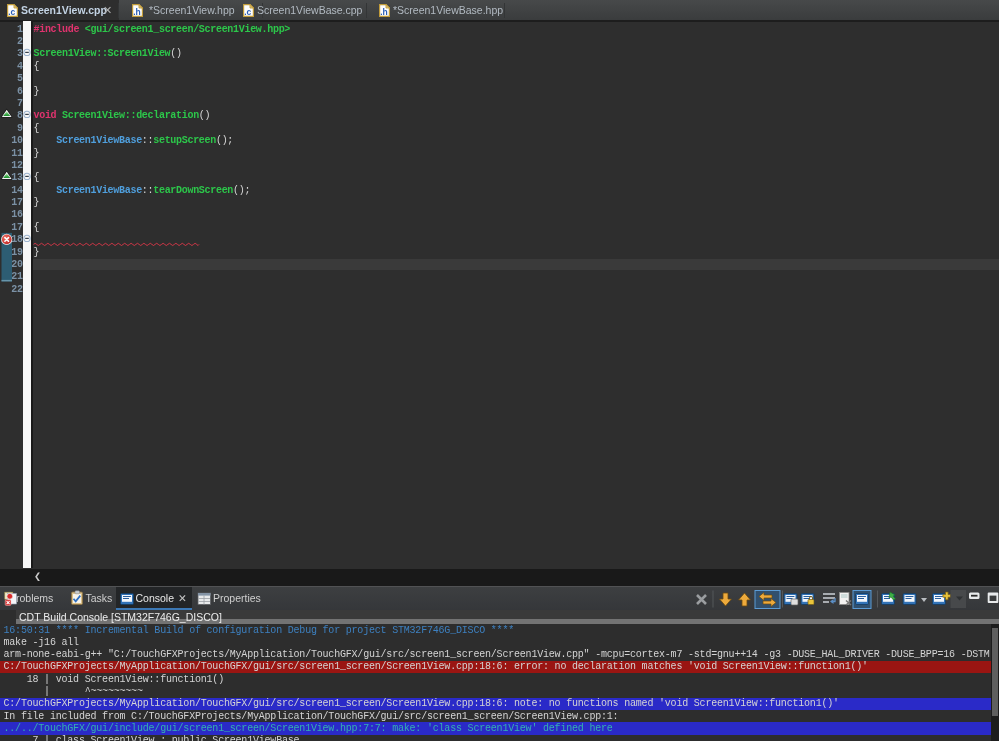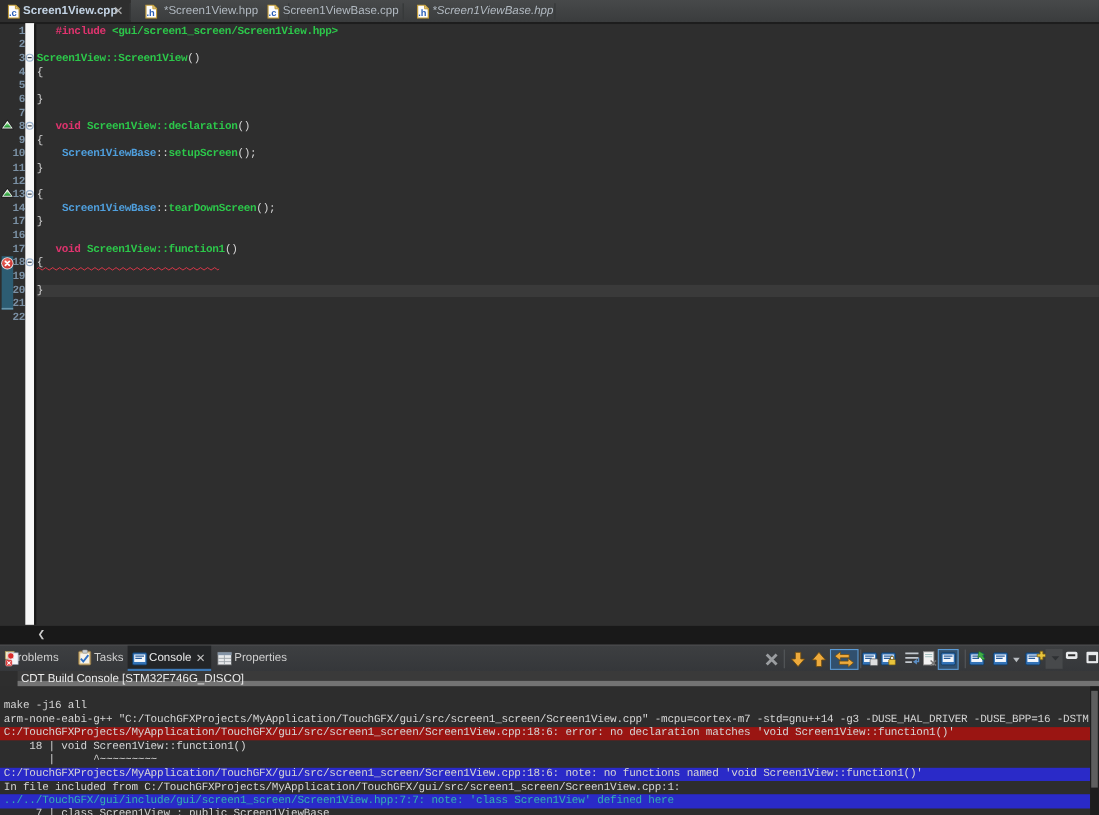--- a/index.html
+++ b/index.html
@@ -18,21 +18,21 @@
 
   #editor { position:absolute; left:0; top:22px; width:999px; height:546px; background:#2e2e2e; }
   .mono { font-family:"Liberation Mono", monospace; font-size:10px; letter-spacing:-0.3px; }
   .cl { height:12.4px; white-space:pre; }
   #curline { position:absolute; left:33px; top:236.5px; width:966px; height:11.5px; background:#3a3a3a; }
   #lnums { position:absolute; left:0; top:1.6px; width:22.7px; text-align:right;
     color:#7b91a5; line-height:12.4px; font-weight:bold; }
   #foldbar { position:absolute; left:23px; top:-1.5px; width:8px; height:547.5px; background:#f7f7f7; }
   #folddark { position:absolute; left:31px; top:0; width:2px; height:546px; background:#191919; }
   #code { position:absolute; left:33.5px; top:1.6px; line-height:12.4px; font-weight:bold; color:#d6d6d6; }
-  .kw { color:#e0336e;padding-left:17px; }
+  .kw { color:#e0336e; }
   .gr { color:#2cc74a; }
   .bl { color:#4f9fdd; }
   .wh { color:#d6d6d6; font-weight:normal; }
   #gutter-marks { position:absolute; left:0; top:0; }
 
   #hscroll { position:absolute; left:0; top:569px; width:999px; height:17px; background:#191919; }
   #hscroll .larr { position:absolute; left:34px; top:2px; color:#cccccc; font-size:8.5px; }
 
   #botbar { position:absolute; left:0; top:586px; width:999px; height:24px;
     background:linear-gradient(#3d3f41,#35373a); border-top:1px solid #515254; }
@@ -78,21 +78,21 @@
 <path d="M7,0.6 L7,4 L10.4,4 Z" fill="#e3c97e" stroke="#c09b3a" stroke-width="0.9"></path>
 <text x="1.2" y="10.6" font-family="Liberation Sans, sans-serif" font-size="8.5" font-weight="bold" fill="#2a5fb8">.c</text>
 </svg>
     <span class="ttxt" style="left:257px;">Screen1ViewBase.cpp</span>
     <div class="tsep" style="left:366px"></div>
     <svg style="position:absolute;left:379px;top:4px" width="11" height="13" viewBox="0 0 11 13">
 <path d="M0.6,0.6 L7,0.6 L10.4,4 L10.4,12.4 L0.6,12.4 Z" fill="#fdfdfd" stroke="#c09b3a" stroke-width="1.2"></path>
 <path d="M7,0.6 L7,4 L10.4,4 Z" fill="#e3c97e" stroke="#c09b3a" stroke-width="0.9"></path>
 <text x="1.2" y="10.6" font-family="Liberation Sans, sans-serif" font-size="8.5" font-weight="bold" fill="#2a5fb8">.h</text>
 </svg>
-    <span class="ttxt" style="left:393px;font-style:italic;">*Screen1ViewBase.hpp</span>
+    <span class="ttxt" style="left:393px;">*Screen1ViewBase.hpp</span>
     <div class="tsep" style="left:504px"></div>
   </div>
   <div id="tabline"></div>
 
   <div id="editor">
     <div id="curline"></div>
     <div id="lnums" class="mono">
 <div class="cl">1</div>
 <div class="cl">2</div>
 <div class="cl">3</div>
@@ -128,21 +128,20 @@
 <div class="cl">&nbsp;</div>
 <div class="cl"><span class="kw">void</span> <span class="gr">Screen1View::declaration</span><span class="wh">()</span></div>
 <div class="cl"><span class="wh">{</span></div>
 <div class="cl">    <span class="bl">Screen1ViewBase</span><span class="wh">::</span><span class="gr">setupScreen</span><span class="wh">();</span></div>
 <div class="cl"><span class="wh">}</span></div>
 <div class="cl">&nbsp;</div>
 <div class="cl"><span class="wh">{</span></div>
 <div class="cl">    <span class="bl">Screen1ViewBase</span><span class="wh">::</span><span class="gr">tearDownScreen</span><span class="wh">();</span></div>
 <div class="cl"><span class="wh">}</span></div>
 <div class="cl">&nbsp;</div>
-<div class="cl"><span class="sqg"><span class="kw">void</span> <span class="gr">Screen1View::function1</span><span class="wh">()</span></span></div>
 <div class="cl"><span class="wh">{</span></div>
 <div class="cl">&nbsp;</div>
 <div class="cl"><span class="wh">}</span></div>
 <div class="cl">&nbsp;</div>
     </div>
     <svg id="gutter-marks" width="999" height="546">
 <defs>
 <linearGradient id="gtri" x1="0" y1="0" x2="0" y2="1">
  <stop offset="0" stop-color="#b2e8a8"></stop>
             <stop offset="0.55" stop-color="#47b553"></stop>
@@ -270,20 +269,23 @@
 <rect x="987.7" y="5.5" width="10.6" height="10.5" rx="1" fill="#e8eaec"></rect>
 <rect x="989.6" y="8.6" width="6.8" height="5.4" fill="#3a3c3e"></rect>
     </svg>
   </div>
 
   <div id="cdtlabel">
       <span>CDT Build Console [STM32F746G_DISCO]</span>
     </div>
 
   <div id="console" class="mono">
+<div class="row" style="top:0.0px">
+        <span class="txt cblue">16:50:31 **** Incremental Build of configuration Debug for project STM32F746G_DISCO ****</span>
+      </div>
 <div class="row" style="top:12.26px">
         <span class="txt ">make -j16 all</span>
       </div>
 <div class="row" style="top:24.52px">
         <span class="txt ">arm-none-eabi-g++ "C:/TouchGFXProjects/MyApplication/TouchGFX/gui/src/screen1_screen/Screen1View.cpp" -mcpu=cortex-m7 -std=gnu++14 -g3 -DUSE_HAL_DRIVER -DUSE_BPP=16 -DSTM</span>
       </div>
 <div class="row bg-red" style="top:36.78px">
         <span class="txt ">C:/TouchGFXProjects/MyApplication/TouchGFX/gui/src/screen1_screen/Screen1View.cpp:18:6: error: no declaration matches 'void Screen1View::function1()'</span>
       </div>
 <div class="row" style="top:49.04px">
@@ -292,21 +294,21 @@
 <div class="row" style="top:61.3px">
         <span class="txt ">       |      ^~~~~~~~~~</span>
       </div>
 <div class="row bg-blue" style="top:73.56px">
         <span class="txt ">C:/TouchGFXProjects/MyApplication/TouchGFX/gui/src/screen1_screen/Screen1View.cpp:18:6: note: no functions named 'void Screen1View::function1()'</span>
       </div>
 <div class="row" style="top:85.82px">
         <span class="txt ">In file included from C:/TouchGFXProjects/MyApplication/TouchGFX/gui/src/screen1_screen/Screen1View.cpp:1:</span>
       </div>
 <div class="row bg-blue" style="top:98.08px">
-        <span class="txt ccyan">../../TouchGFX/gui/include/gui/screen1_screen/Screen1View.hpp:7:7: note: 'class Screen1View' defined here</span>
+        <span class="txt ccyan">../../TouchGFX/gui/include/gui/screen1_screen/Screen1View.hpp:7:7: make: 'class Screen1View' defined here</span>
       </div>
 <div class="row" style="top:110.34px">
         <span class="txt ">     7 | class Screen1View : public Screen1ViewBase</span>
       </div>
 <div style="position:absolute; left:991px; top:0; width:8px; height:117px; background:#1d1d1d;"></div>
 <div style="position:absolute; left:992px; top:3.5px; width:6px; height:88px; background:#5f5f5f;"></div>
   </div>
 </div>
 
 </body></html>

